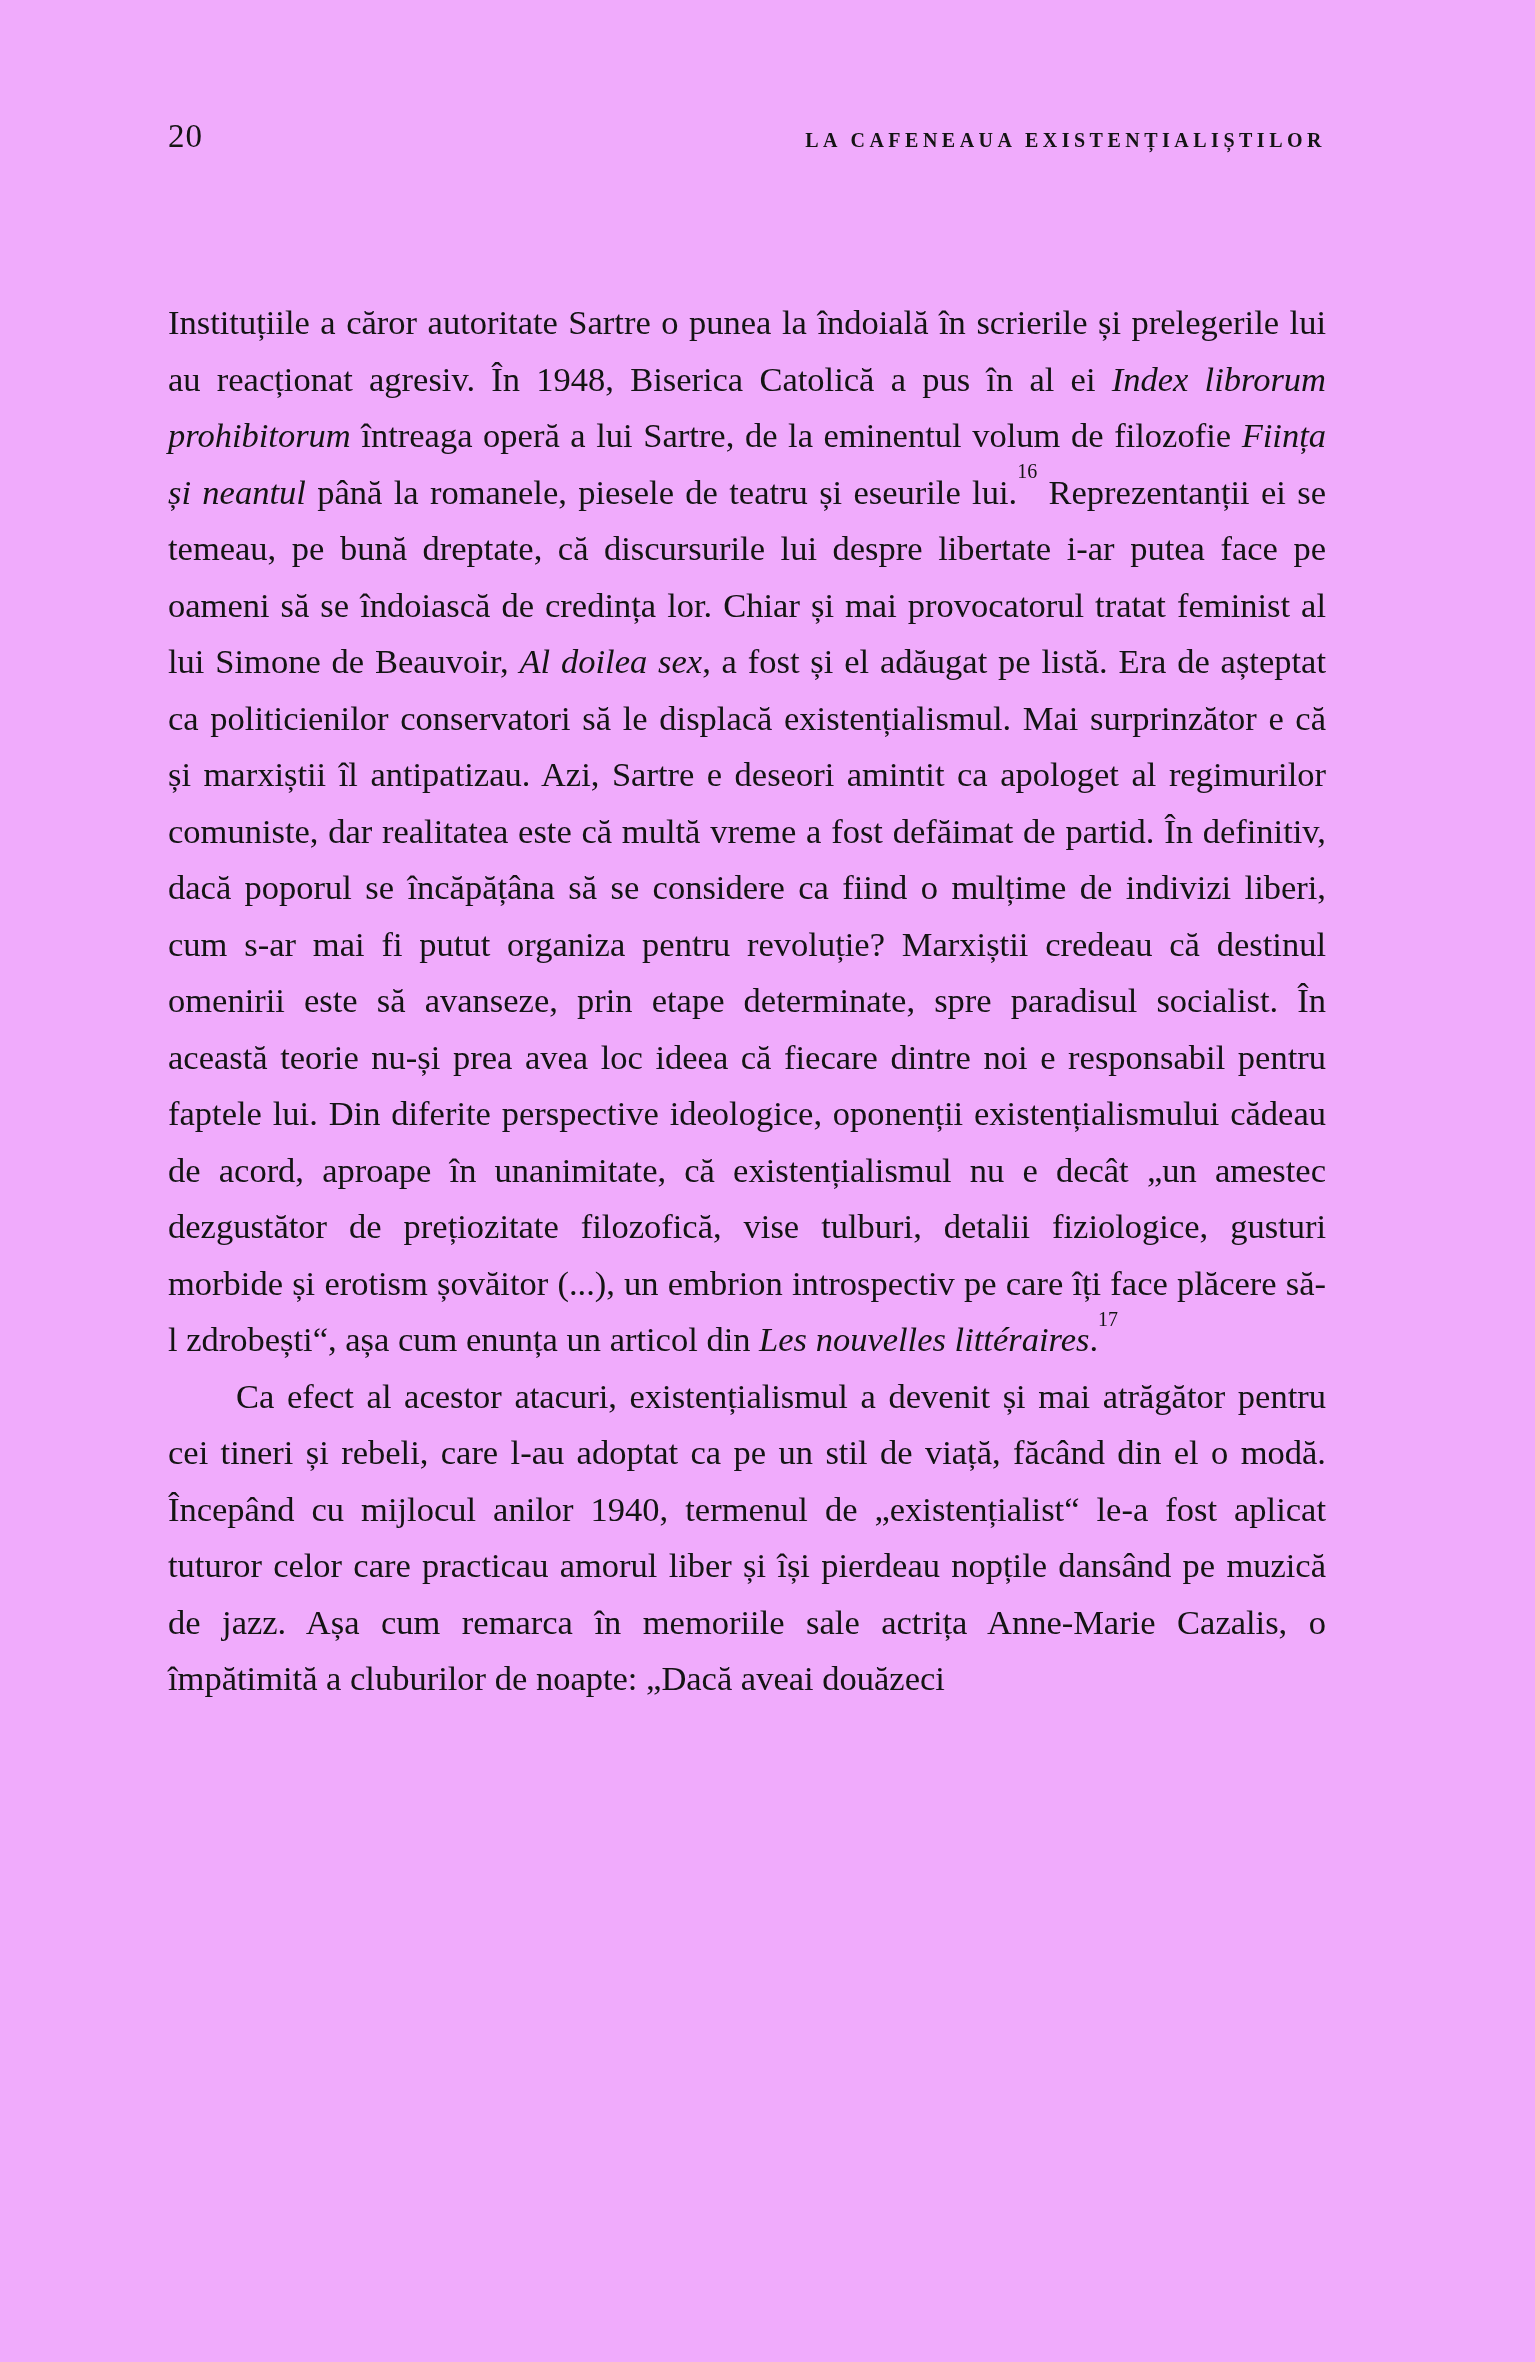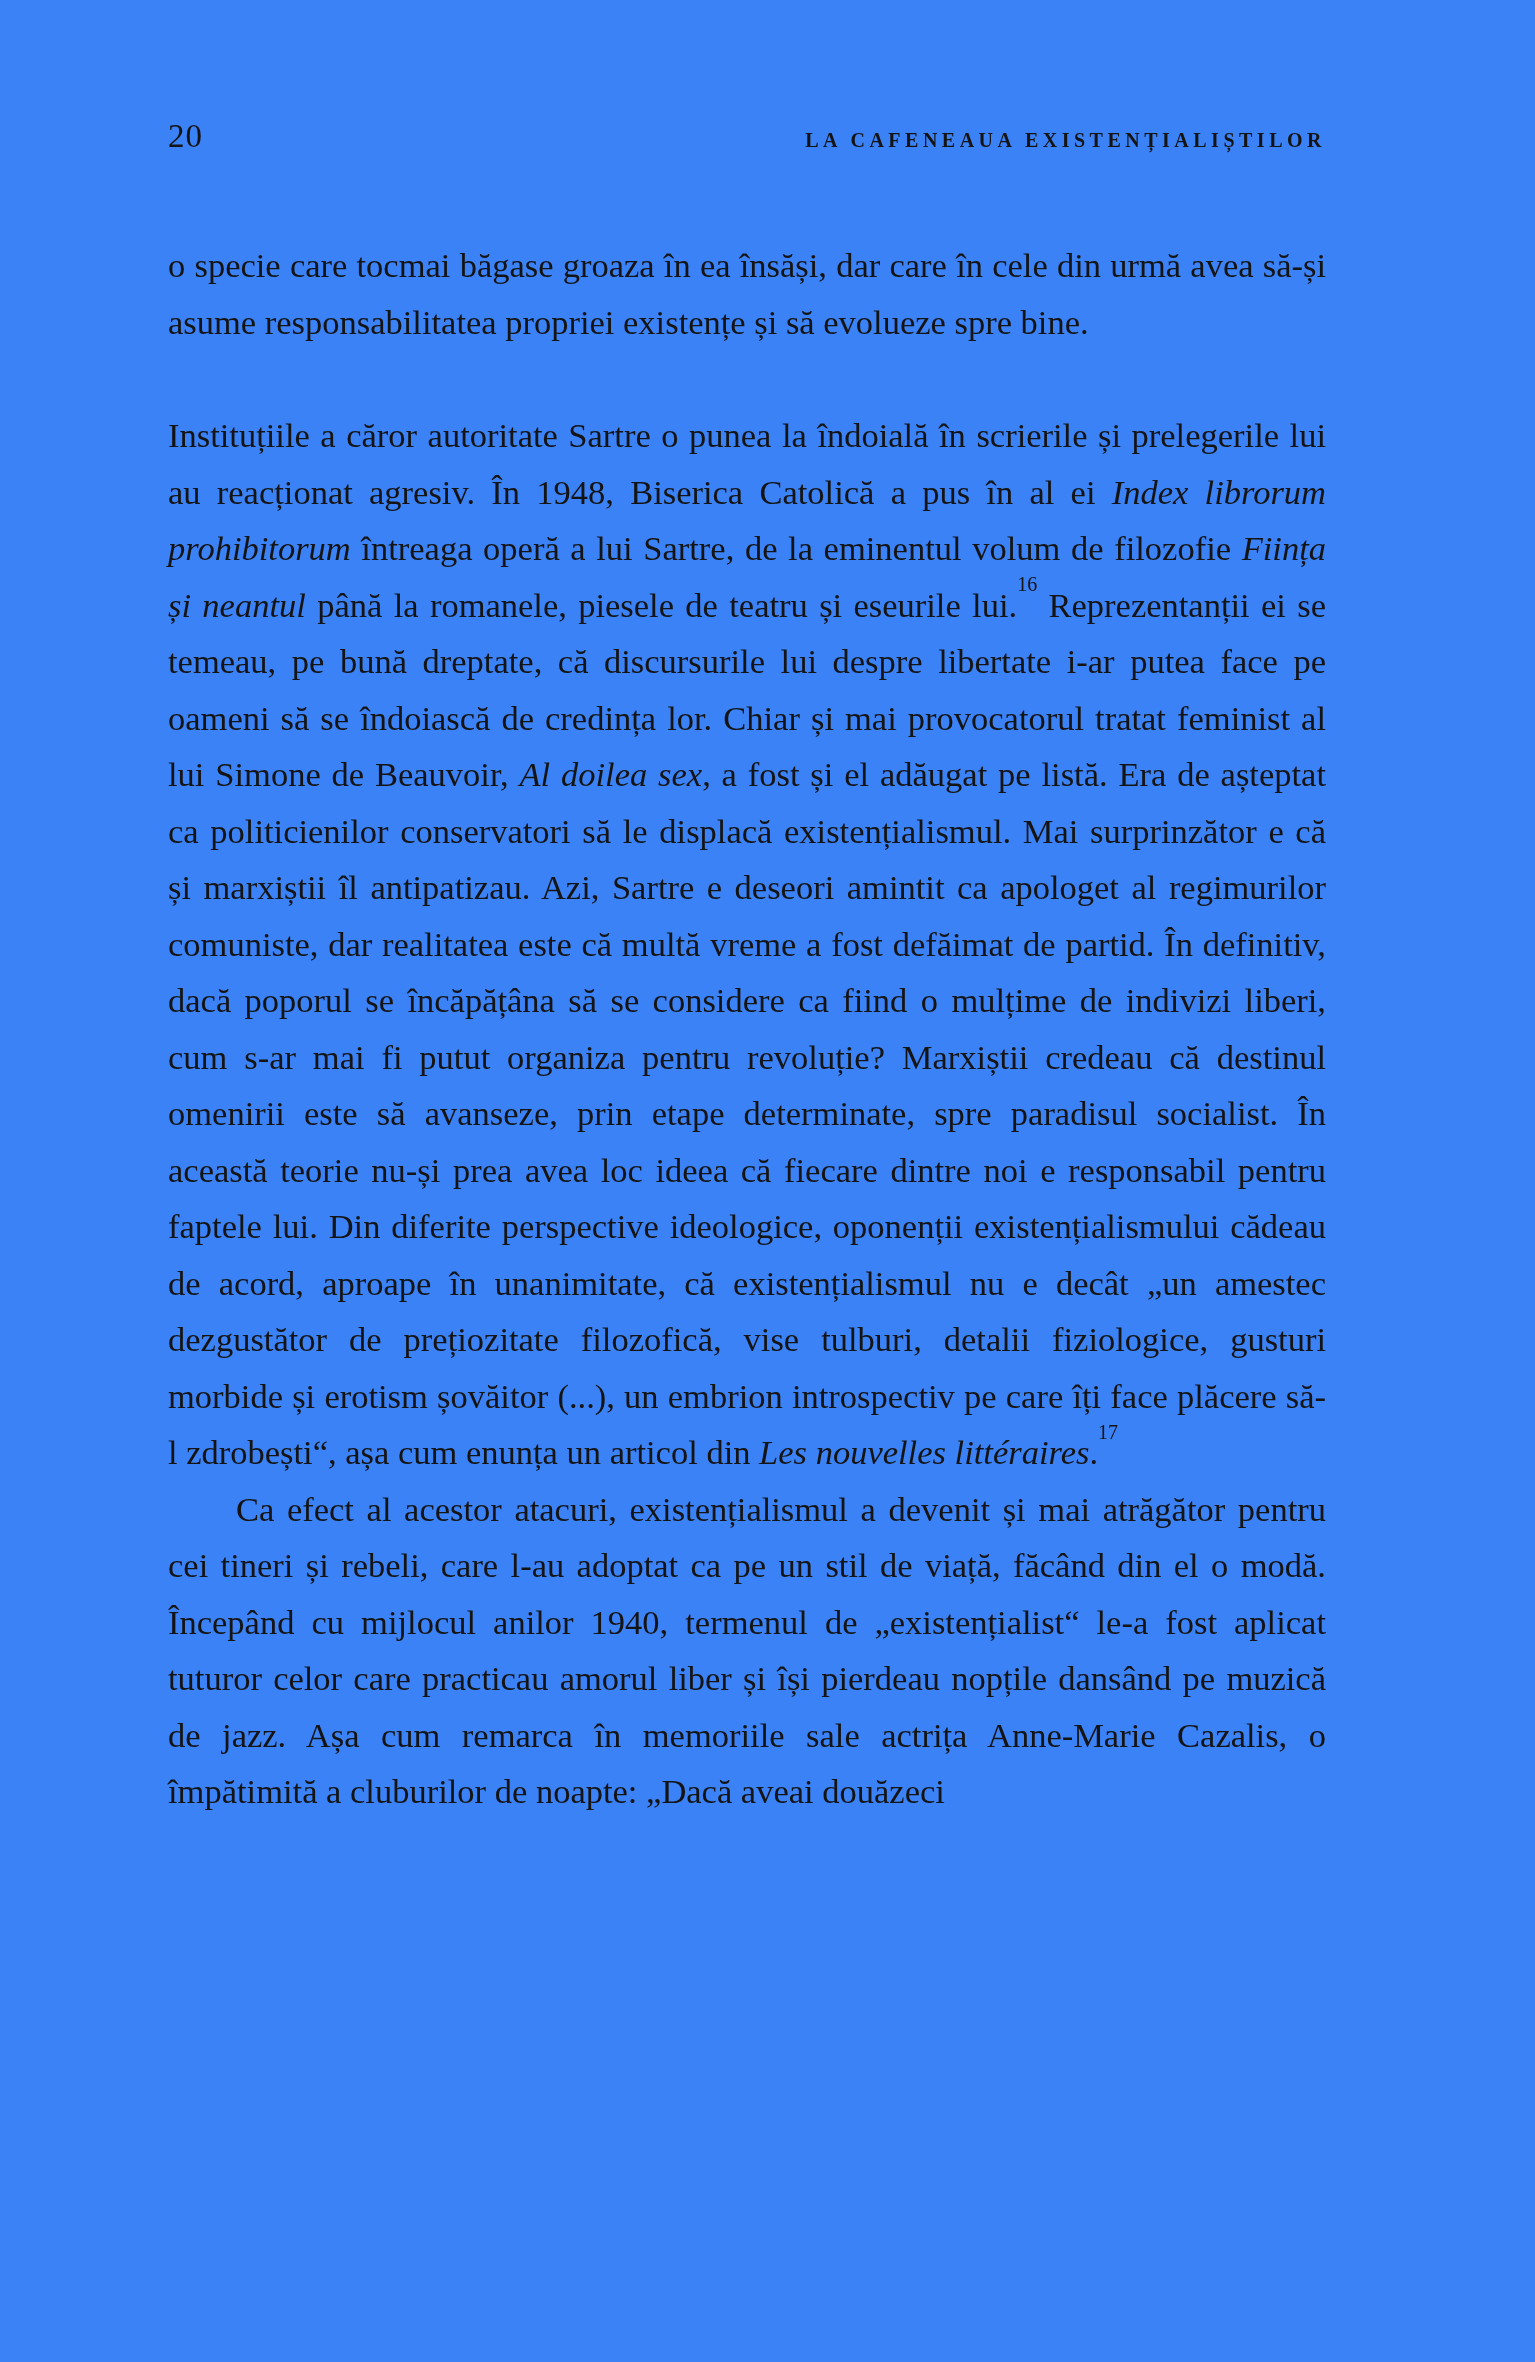--- a/index.html
+++ b/index.html
@@ -4,21 +4,21 @@
 <style>
   html, body {
     margin: 0;
     padding: 0;
     background: #ffffff;
   }
   .page {
     position: relative;
     width: 1535px;
     height: 2362px;
-    background: #3b82f6;
+    background: #f0abfc;
     color: #141414;
     font-family: "Liberation Serif", "DejaVu Serif", serif;
     overflow: hidden;
   }
   .runhead {
     position: absolute;
     top: 118px;
     left: 168px;
     width: 1158px;
     display: flex;
@@ -69,17 +69,16 @@
 </head>
 <body>
 
 <div class="page">
   <div class="runhead">
     <span class="pagenum">20</span>
     <span class="head-title">LA CAFENEAUA EXISTENȚIALIȘTILOR</span>
   </div>
 
   <main class="body-text" id="body-text">
-      <p><span>o specie care tocmai băgase groaza în ea însăși, dar care în cele din urmă avea să-și asume responsabilitatea propriei existențe și să evolueze spre bine.</span></p>
       <p class="space-before"><span>Instituțiile a căror autoritate Sartre o punea la îndoială în scrierile și prelegerile lui au reacționat agresiv. În 1948, Biserica Catolică a pus în al ei </span><em>Index librorum prohibitorum</em><span> întreaga operă a lui Sartre, de la eminentul volum de filozofie </span><em>Ființa și neantul</em><span> până la romanele, piesele de teatru și eseurile lui.</span><sup>16</sup><span> Reprezentanții ei se temeau, pe bună dreptate, că discursurile lui despre libertate i-ar putea face pe oameni să se îndoiască de credința lor. Chiar și mai provocatorul tratat feminist al lui Simone de Beauvoir, </span><em>Al doilea sex</em><span>, a fost și el adăugat pe listă. Era de așteptat ca politicienilor conservatori să le displacă existențialismul. Mai surprinzător e că și marxiștii îl antipatizau. Azi, Sartre e deseori amintit ca apologet al regimurilor comuniste, dar realitatea este că multă vreme a fost defăimat de partid. În definitiv, dacă poporul se încăpățâna să se considere ca fiind o mulțime de indivizi liberi, cum s-ar mai fi putut organiza pentru revoluție? Marxiștii credeau că destinul omenirii este să avanseze, prin etape determinate, spre paradisul socialist. În această teorie nu-și prea avea loc ideea că fiecare dintre noi e responsabil pentru faptele lui. Din diferite perspective ideologice, oponenții existențialismului cădeau de acord, aproape în unanimitate, că existențialismul nu e decât „un amestec dezgustător de prețiozitate filozofică, vise tulburi, detalii fiziologice, gusturi morbide și erotism șovăitor (...), un embrion introspectiv pe care îți face plăcere să-l zdrobești“, așa cum enunța un articol din </span><em>Les nouvelles littéraires</em><span>.</span><sup>17</sup></p>
       <p class="first-indent"><span>Ca efect al acestor atacuri, existențialismul a devenit și mai atrăgător pentru cei tineri și rebeli, care l-au adoptat ca pe un stil de viață, făcând din el o modă. Începând cu mijlocul anilor 1940, termenul de „existențialist“ le-a fost aplicat tuturor celor care practicau amorul liber și își pierdeau nopțile dansând pe muzică de jazz. Așa cum remarca în memoriile sale actrița Anne-Marie Cazalis, o împătimită a cluburilor de noapte: „Dacă aveai douăzeci</span></p>
     </main>
 </div>
 
 </body></html>

